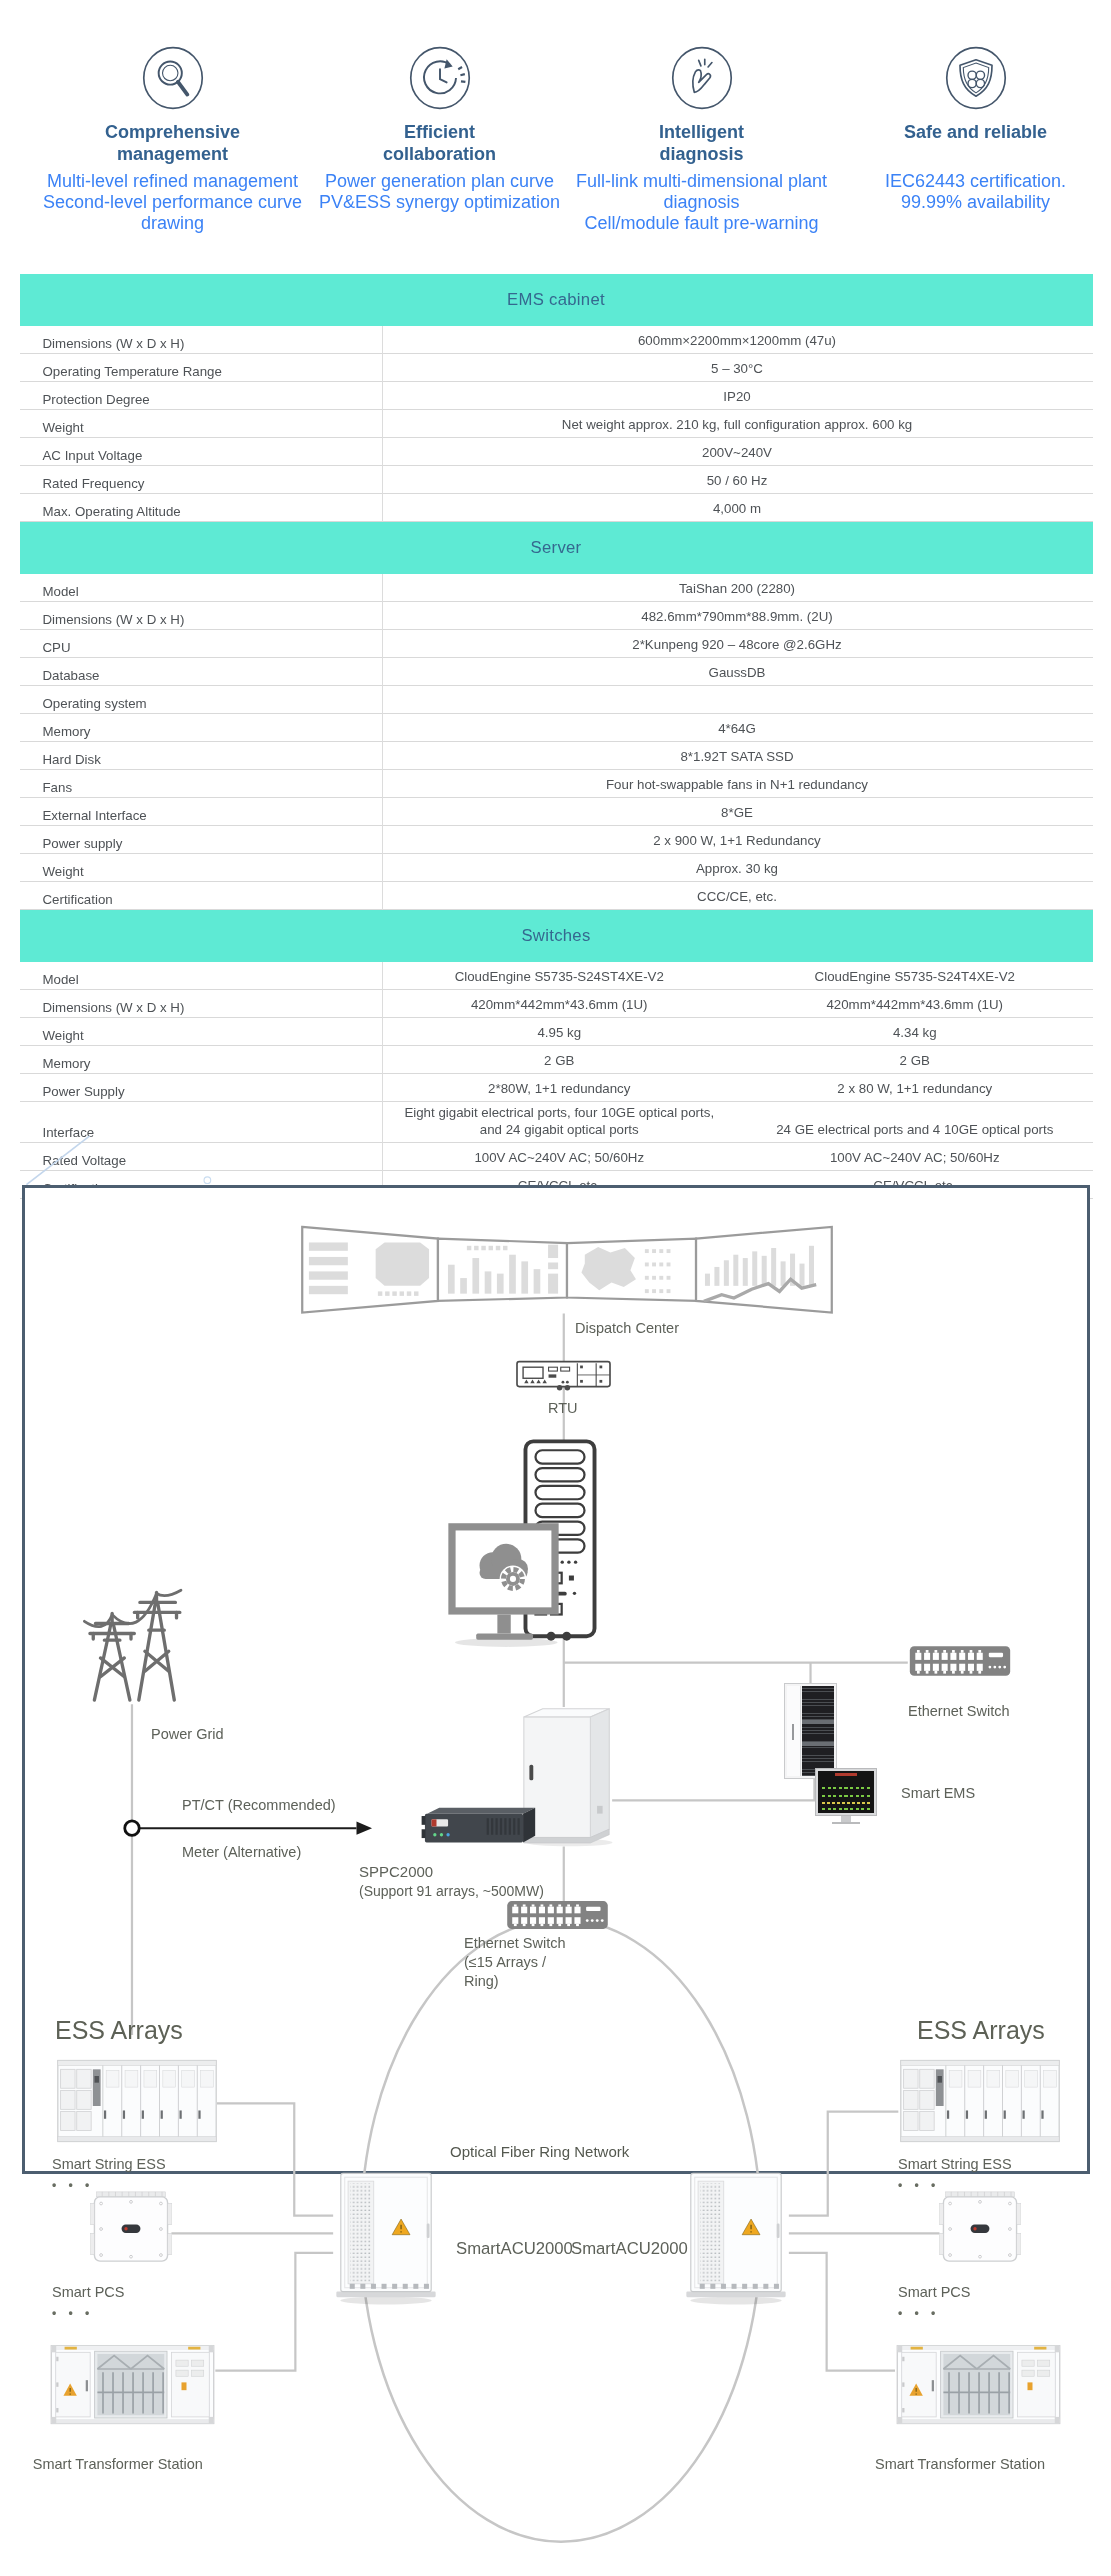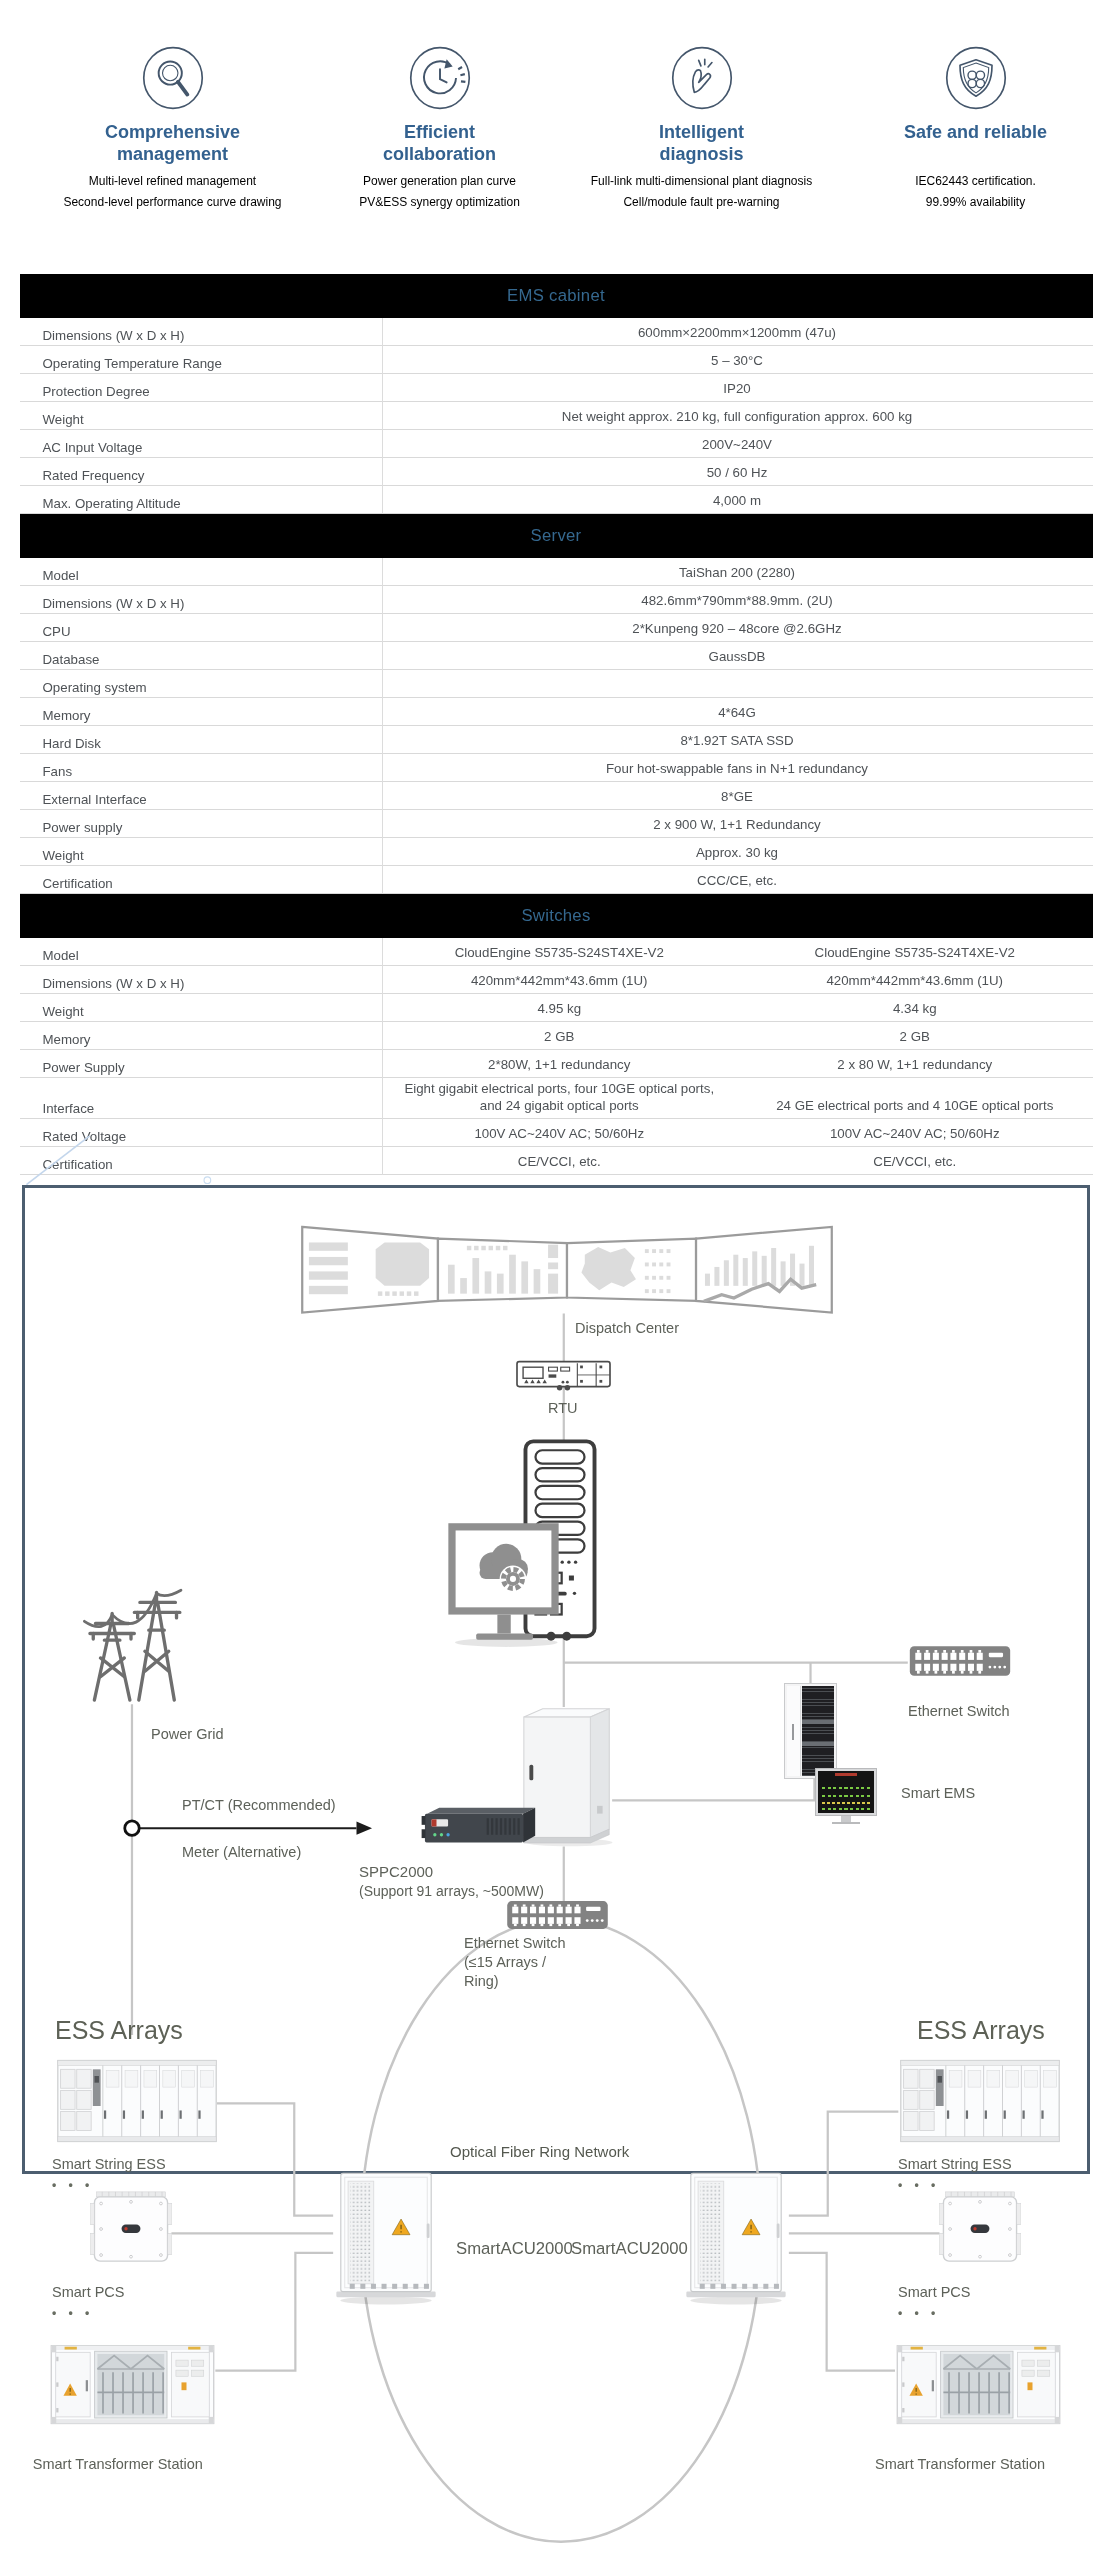--- a/index.html
+++ b/index.html
@@ -5,25 +5,25 @@
   html,body{margin:0;padding:0;background:#ffffff;}
   body{font-family:"Liberation Sans",sans-serif;color:#4e5256;}
   .page{position:relative;width:1112px;height:2576px;background:#fff;overflow:hidden;margin-top:38px;}
 
   
   .features{position:absolute;left:0;top:7.8px;width:1112px;height:222px;}
   .feature{position:absolute;top:0;width:267px;text-align:center;}
   .feature .icn{display:flex;justify-content:center;height:66px;}
   .feature h3{margin:9px 0 6.7px;font-size:18px;line-height:22px;font-weight:700;
               color:#33618f;white-space:pre-line;min-height:44px;}
-  .feature p{margin:0;font-size:12px;line-height:21px;color:#000000;text-align:center;}
+  .feature p{margin:0;font-size:18px;line-height:21px;color:#3b82f6;text-align:center;}
 
   
   .tables{position:absolute;left:19.5px;top:236px;width:1073px;}
-  .spec-header{height:44px;background:#000000;color:#35688f;font-size:16.7px;
+  .spec-header{height:52px;background:#5eead4;color:#35688f;font-size:16.7px;
                display:flex;align-items:center;justify-content:center;letter-spacing:0.3px;}
   .spec-rows{position:relative;}
   .spec-rows::before{content:"";position:absolute;left:362px;top:0;bottom:0;width:0.6px;background:#dcdcdc;}
   .spec-row{display:flex;min-height:28px;align-items:flex-end;border-bottom:0.6px solid #d9d9d9;box-sizing:border-box;background:#fff;}
   .spec-row .lbl{width:362px;box-sizing:border-box;padding:2.2px 5.6px 2.2px 23px;font-size:13.3px;color:#4e5256;}
   .spec-row .val{flex:1;text-align:center;font-size:13.3px;line-height:16.7px;color:#4e5256;padding:3.3px 10px;}
 
   
   .curl{position:absolute;left:22px;top:1091px;width:222px;height:58px;pointer-events:none;}
 

